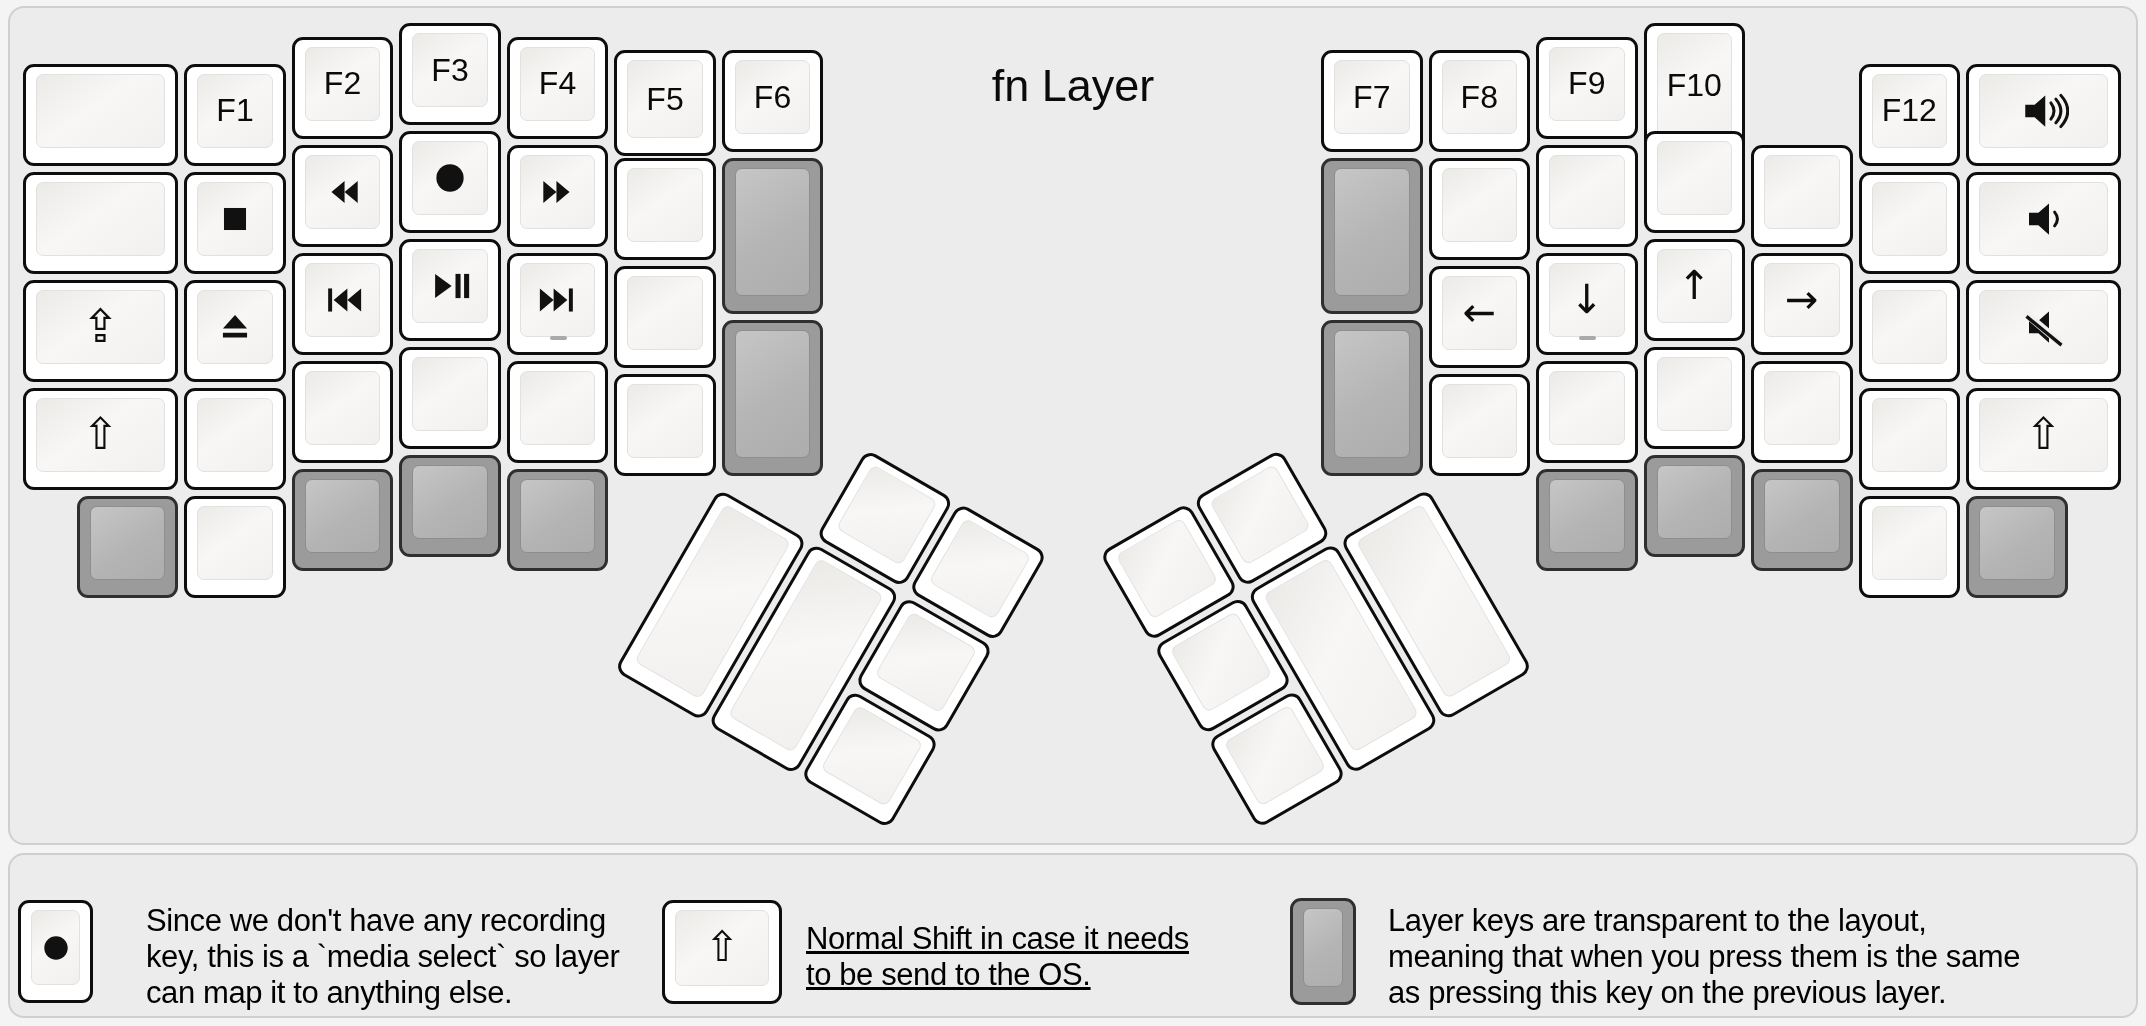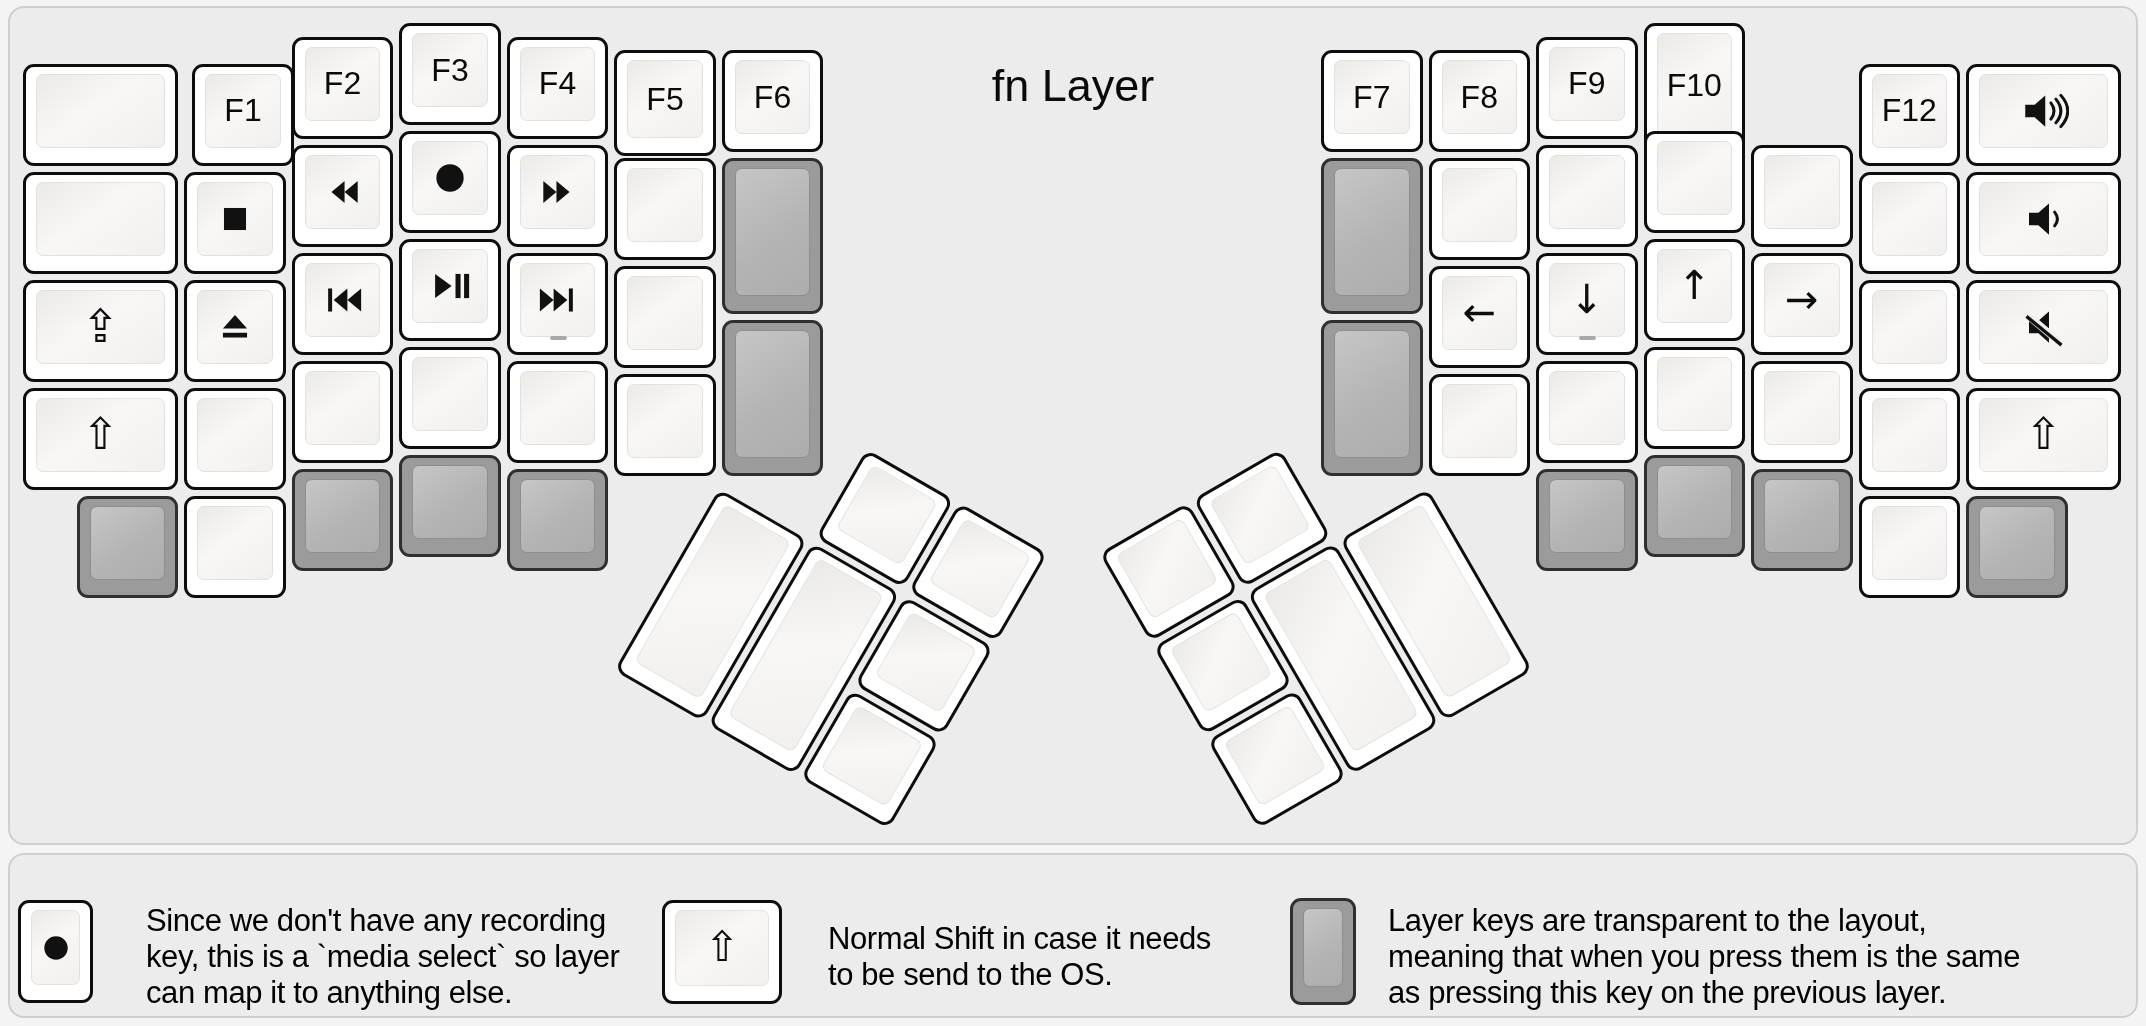--- a/index.html
+++ b/index.html
@@ -50,21 +50,21 @@
           <div class="keylabel">
             <span class="glyph" style="font-size:46px">⇪</span>
           </div>
         </div>
         <div class="key white" style="left: 3px; top: 367.5px; width: 155.25px; height: 102px;">
           <div class="keytop"></div>
           <div class="keylabel">
             <span class="glyph" style="font-size:44px">⇧</span>
           </div>
         </div>
-        <div class="key white" style="left: 164.25px; top: 43.5px; width: 101.5px; height: 102px; margin-left: 8px;">
+        <div class="key white" style="left: 164.25px; top: 43.5px; width: 101.5px; height: 102px;">
           <div class="keytop"></div>
           <div class="keylabel">
             <span class="flabel">F1</span>
           </div>
         </div>
         <div class="key white" style="left: 164.25px; top: 151.5px; width: 101.5px; height: 102px;">
           <div class="keytop"></div>
           <div class="keylabel">
             <svg class="ic" width="42" height="42" viewBox="0 0 40 40" fill="#111">
               <rect x="9.5" y="9.5" width="21" height="21"></rect>
@@ -411,21 +411,21 @@
     <div class="legend-text" style="left:146px;top:903px;">Since we don't have any recording
 key, this is a `media select` so layer
 can map it to anything else.</div>
 
     <div class="key white" style="left:662px;top:900px;width:120px;height:104px;">
       <div class="keytop"></div>
       <div class="keylabel">
           <span class="glyph" style="font-size:42px">⇧</span>
         </div>
     </div>
-    <div class="legend-text" style="left:828px;top:921px;">Normal Shift in case it needs
+    <div class="legend-text" style="left:806px;top:921px;text-decoration:underline;">Normal Shift in case it needs
 to be send to the OS.</div>
 
     <div class="key gray" style="left:1290px;top:898px;width:66px;height:107px;">
       <div class="keytop"></div>
     </div>
     <div class="legend-text" style="left:1388px;top:903px;">Layer keys are transparent to the layout,
 meaning that when you press them is the same
 as pressing this key on the previous layer.</div>
   </div>
 </div>

